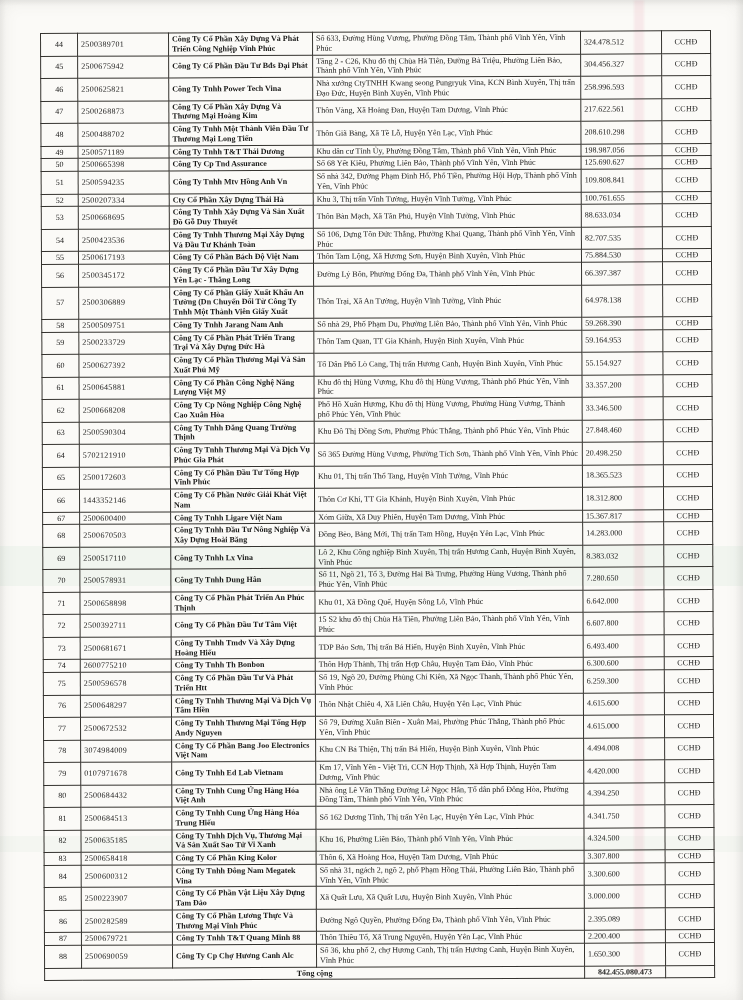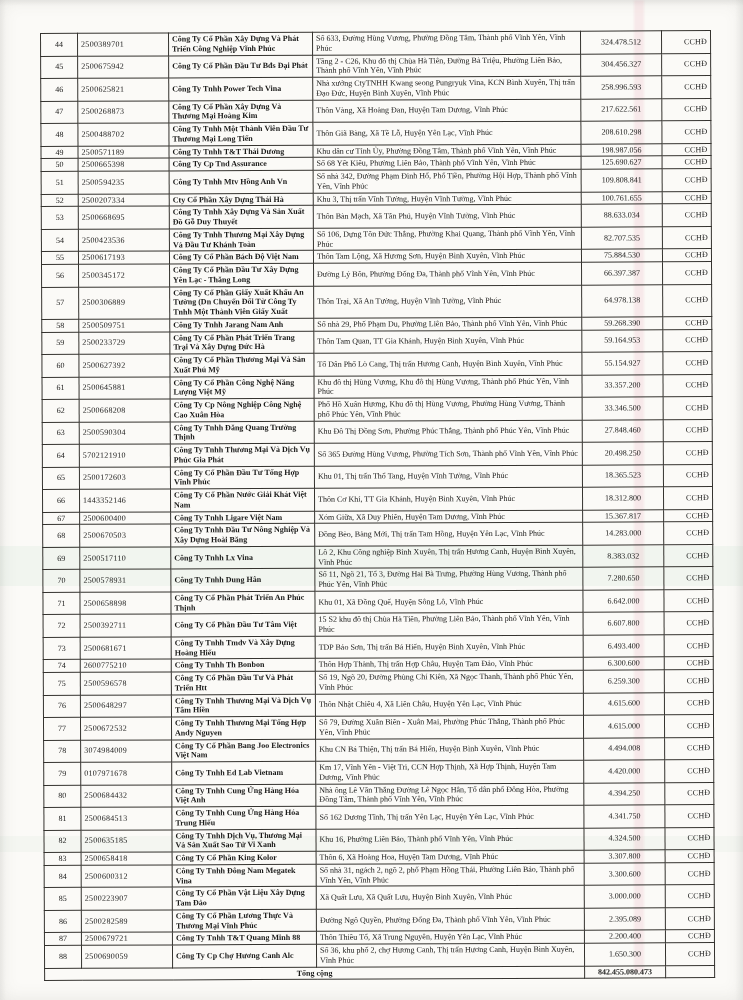--- a/index.html
+++ b/index.html
@@ -65,22 +65,22 @@
     font-size: 8px;
     line-height: 1.22;
     vertical-align: middle;
     overflow: hidden;
     word-wrap: break-word;
   }
   td.c-no     { text-align: center; font-size: 8.5px; }
   td.c-tax    { font-size: 8.5px; letter-spacing: 0.3px; }
   td.c-name   { text-align: left; font-weight: bold; }
   td.c-addr   { text-align: left; }
-  td.c-amount { text-align: center; font-size: 8.5px; border-radius: 10px; }
-  td.c-code   { text-align: right; font-size: 8.5px; letter-spacing: 0.2px; }
+  td.c-amount { font-size: 8.5px; border-radius: 10px; }
+  td.c-code   { text-align: center; font-size: 8.5px; letter-spacing: 0.2px; }
   tr.total-row td {
     font-weight: bold;
   }
   td.t-label { text-align: center; font-size: 9.5px; padding: 4px 2px; }
   td.t-total { text-align: center; font-size: 8.5px; }
 </style>
 </head>
 <body>
 
 <div class="page">

